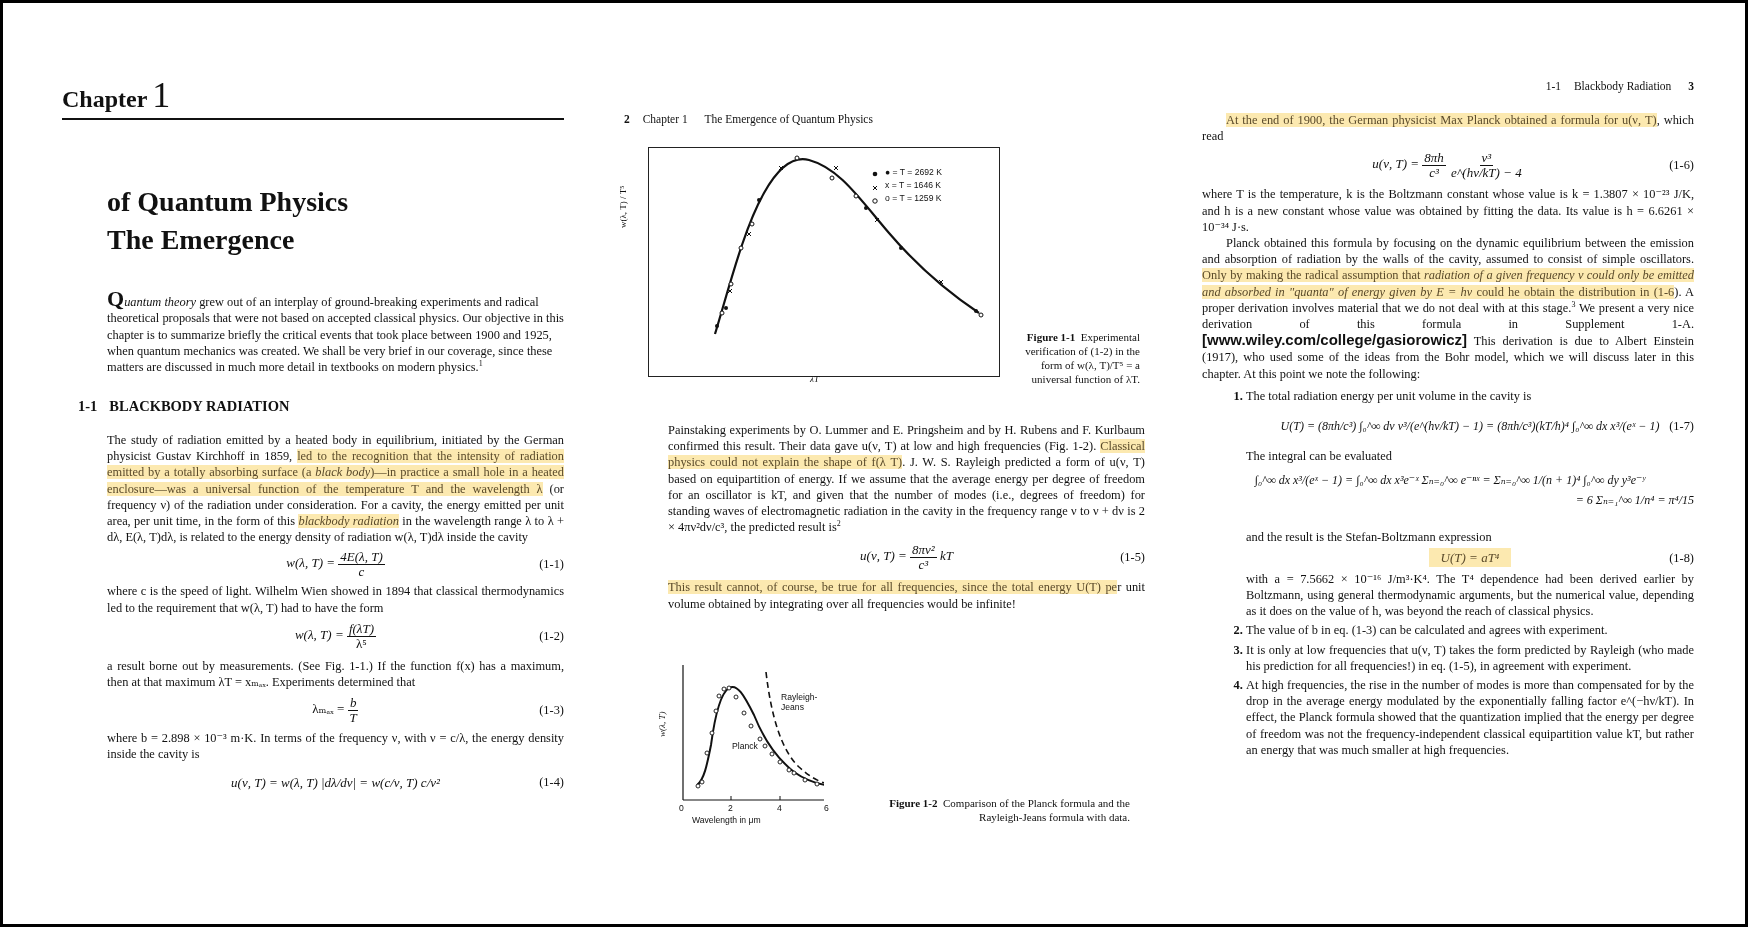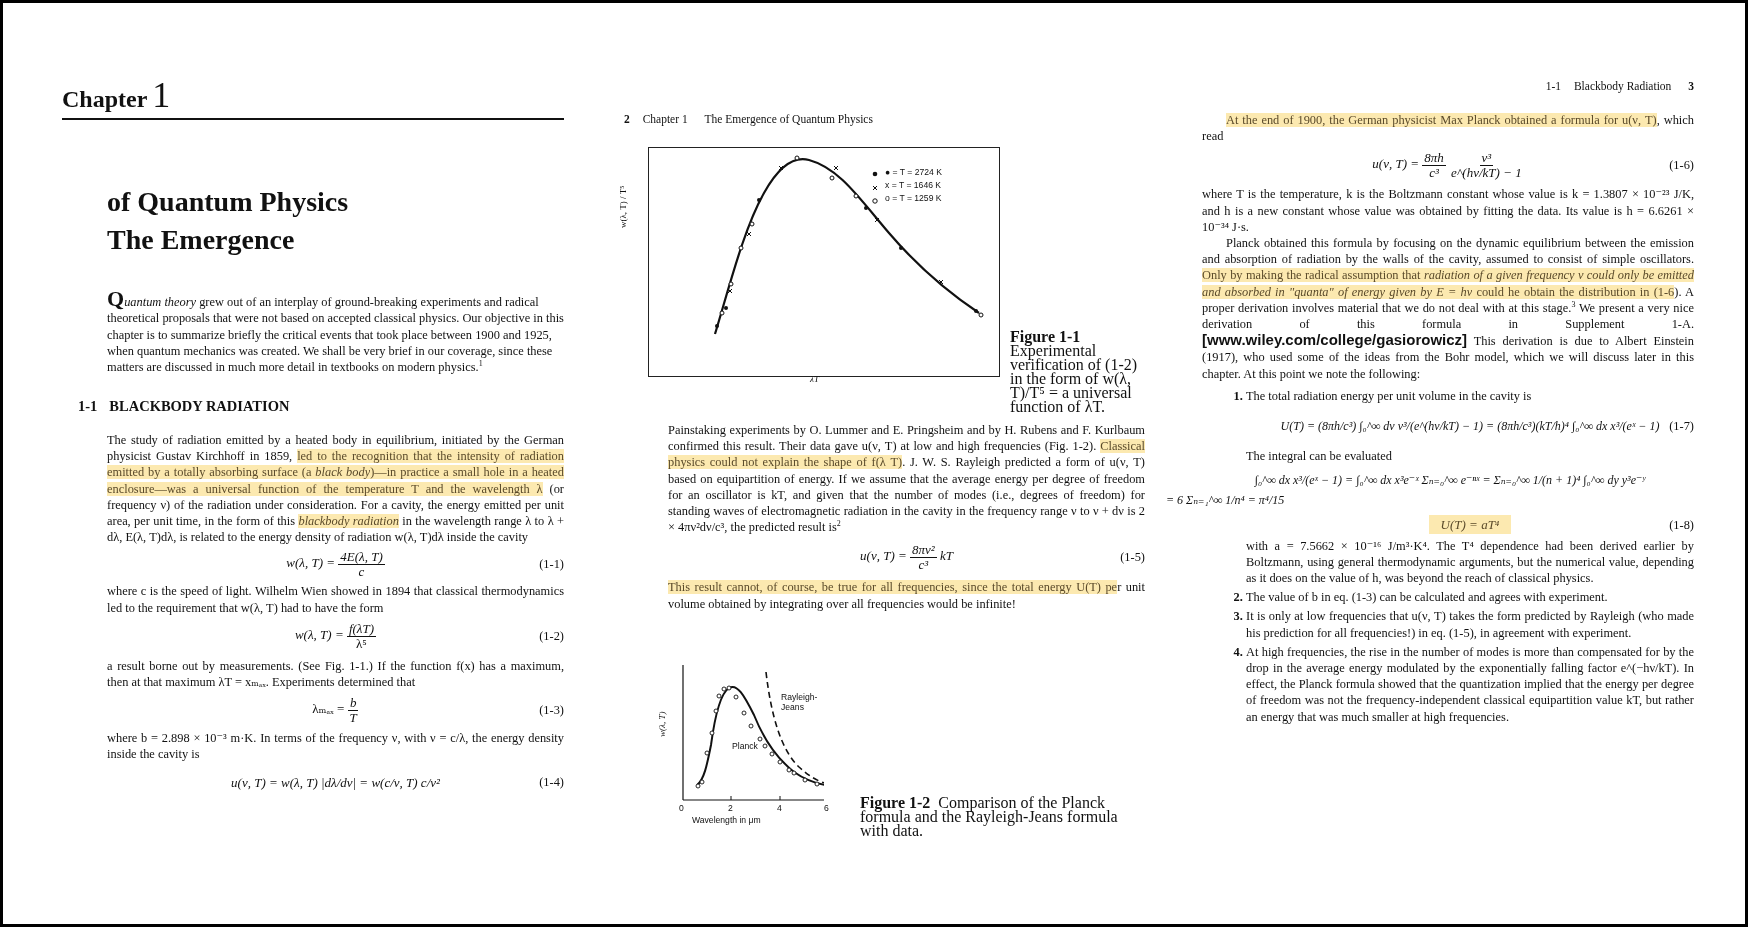--- a/index.html
+++ b/index.html
@@ -31,21 +31,21 @@
   .sec-head { position: absolute; top: 398px; left: 16px; font-weight: bold; font-size: 14.5px; }
   .sec-head .sn { margin-right: 12px; }
   .p1-body { position: absolute; top: 420px; left: 45px; width: 457px; margin-top: 12px; }
 
   
   #p2 { left: 624px; width: 520px; }
   .running-head { position: absolute; font-size: 11.5px; }
   .fig1 { position: absolute; top: 147px; left: 24px; width: 350px; height: 228px; border: 1.5px solid #222; }
   .fig1-ylabel { position: absolute; top: 228px; left: -6px; font-size: 9px; transform: rotate(-90deg); transform-origin: left top; }
   .fig1-xlabel { position: absolute; top: 374px; left: 186px; font-size: 9px; font-style: italic; }
-  .fig-cap { position: absolute; font-size: 16px; line-height: 14px; }
+  .fig-cap { position: absolute; font-size: 11px; line-height: 14px; text-align: right; }
   .fig-cap b { font-family: "Liberation Serif", serif; }
   .p2-body { position: absolute; top: 422px; left: 44px; width: 477px; }
   .fig2 { position: absolute; top: 655px; left: 35px; width: 165px; height: 150px; }
 
   
   #p3 { left: 1202px; width: 492px; }
   .p3-body { position: absolute; top: 112px; left: 0; width: 492px; }
   ol.items { margin: 6px 0 0 0; padding: 0 0 0 44px; }
   ol.items li { font-size: 12.4px; line-height: 16.2px; text-align: justify; margin-bottom: 3px; }
   ol.items li::marker { font-weight: bold; }
@@ -143,21 +143,21 @@
           <path d="M130,18 l4,4 m0,-4 l-4,4"></path>
         <path d="M185,18 l4,4 m0,-4 l-4,4"></path>
           <path d="M226,70 l4,4 m0,-4 l-4,4"></path>
           <path d="M290,132 l4,4 m0,-4 l-4,4"></path>
       </g>
       <circle cx="226" cy="26" r="2.3" fill="#111"></circle>
       <path d="M224,38 l4,4 m0,-4 l-4,4" stroke="#111" stroke-width="1"></path>
       <circle cx="226" cy="53" r="2.2" fill="#fff" stroke="#111"></circle>
     </svg>
     <div style="position:absolute; left:236px; top:18px; font-family:'Liberation Sans',sans-serif; font-size:8.6px; line-height:13px;">
-      <div>● = T = 2724 K</div>
+      <div>● = T = 2692 K</div>
       <div>x = T = 1646 K</div>
       <div>o = T = 1259 K</div>
     </div>
   </div>
   <div class="fig1-xlabel">λT</div>
   <div class="fig-cap" style="top:330px; left:386px; width:130px;">
     <b>Figure 1-1</b>&nbsp;
     <span>Experimental verification of (1-2) in the form of w(λ, T)/T⁵ = a universal function of λT.</span>
   </div>
 
@@ -235,39 +235,40 @@
   <div class="p3-body">
     <p class="p indent">
       <span class="hl">At the end of 1900, the German physicist Max Planck obtained a formula for u(ν, T)</span><span>, which read</span>
     </p>
     <div class="eq" style="height:42px">
       <div class="body"><span class="it">u(ν, T) =</span> <span class="frac">
             <span class="n it">8πh</span>
             <span class="d it">c³</span>
           </span> <span class="frac">
             <span class="n it">ν³</span>
-            <span class="d it">e^(hν/kT) − 1</span>
+            <span class="d it">e^(hν/kT) − 4</span>
           </span></div>
       <span class="num">(1-6)</span>
     </div>
     <p class="p">where T is the temperature, k is the Boltzmann constant whose value is k = 1.3807 × 10⁻²³ J/K, and h is a new constant whose value was obtained by fitting the data. Its value is h = 6.6261 × 10⁻³⁴ J·s.</p>
     <p class="p indent">
       <span>Planck obtained this formula by focusing on the dynamic equilibrium between the emission and absorption of radiation by the walls of the cavity, assumed to consist of simple oscillators. </span><span class="hl">Only by making the radical assumption that </span><span class="hl it">radiation of a given frequency ν could only be emitted and absorbed in "quanta" of energy given by E = hν</span><span class="hl"> could he obtain the distribution in (1-6</span><span>). A proper derivation involves material that we do not deal with at this stage.</span><sup>3</sup><span> We present a very nice derivation of this formula in Supplement 1-A. </span><span class="link-inline">[www.wiley.com/college/gasiorowicz]</span><span> This derivation is due to Albert Einstein (1917), who used some of the ideas from the Bohr model, which we will discuss later in this chapter. At this point we note the following:</span>
     </p>
 
     <ol class="items">
       <li>
         <span>The total radiation energy per unit volume in the cavity is</span>
         <div class="eq" style="height:44px; font-size:12px;">
           <div class="body it">U(T) = (8πh/c³) ∫₀^∞ dν ν³/(e^(hν/kT) − 1) = (8πh/c³)(kT/h)⁴ ∫₀^∞ dx x³/(eˣ − 1)</div>
           <span class="num">(1-7)</span>
         </div>
         <div>The integral can be evaluated</div>
         <div class="it" style="text-align:center; font-size:12px; margin:8px 0 4px -40px;">∫₀^∞ dx x³/(eˣ − 1) = ∫₀^∞ dx x³e⁻ˣ Σₙ₌₀^∞ e⁻ⁿˣ = Σₙ₌₀^∞ 1/(n + 1)⁴ ∫₀^∞ dy y³e⁻ʸ</div>
-        <div class="it" style="text-align:left; font-size:12px; margin:4px 0 3px -80px;">= 6 Σₙ₌₁^∞ 1/n⁴ = π⁴/15</div>
+        <div class="it" style="text-align:right; font-size:12px; margin:4px 0 20px -80px;">= 6 Σₙ₌₁^∞ 1/n⁴ = π⁴/15</div>
+        <div>and the result is the Stefan-Boltzmann expression</div>
         <div class="eq" style="height:26px">
           <div class="body"><span class="hl it" style="padding:2px 12px">U(T) = aT⁴</span></div>
           <span class="num">(1-8)</span>
         </div>
         <div>with a = 7.5662 × 10⁻¹⁶ J/m³·K⁴. The T⁴ dependence had been derived earlier by Boltzmann, using general thermodynamic arguments, but the numerical value, depending as it does on the value of h, was beyond the reach of classical physics.</div>
       </li>
       <li>The value of b in eq. (1-3) can be calculated and agrees with experiment.</li>
       <li>It is only at low frequencies that u(ν, T) takes the form predicted by Rayleigh (who made his prediction for all frequencies!) in eq. (1-5), in agreement with experiment.</li>
       <li>At high frequencies, the rise in the number of modes is more than compensated for by the drop in the average energy modulated by the exponentially falling factor e^(−hν/kT). In effect, the Planck formula showed that the quantization implied that the energy per degree of freedom was not the frequency-independent classical equipartition value kT, but rather an energy that was much smaller at high frequencies.</li>
     </ol>

